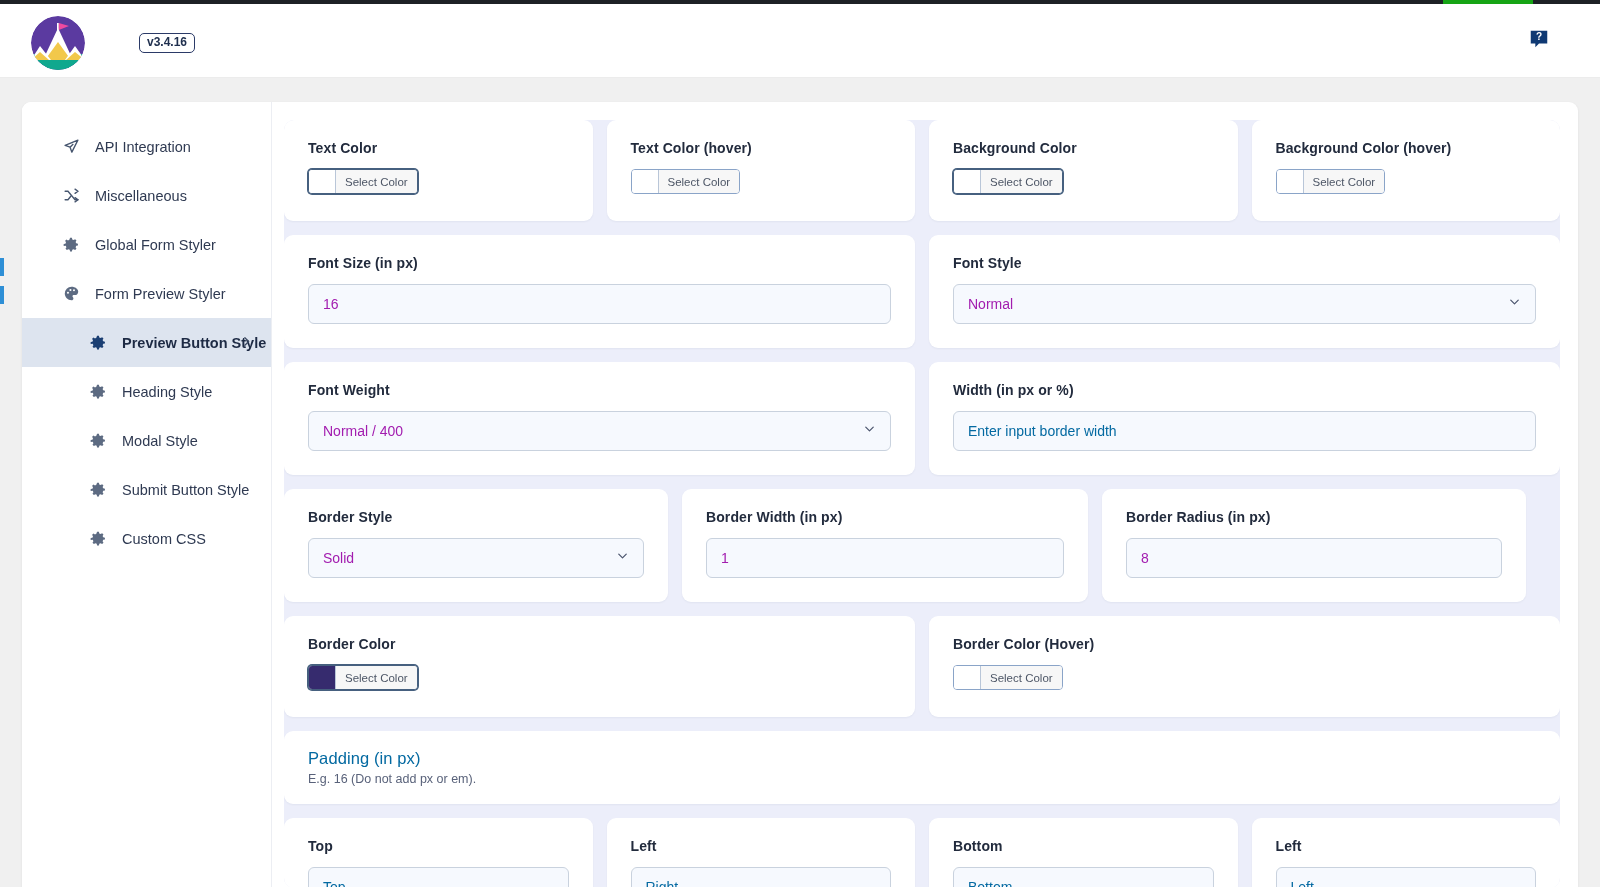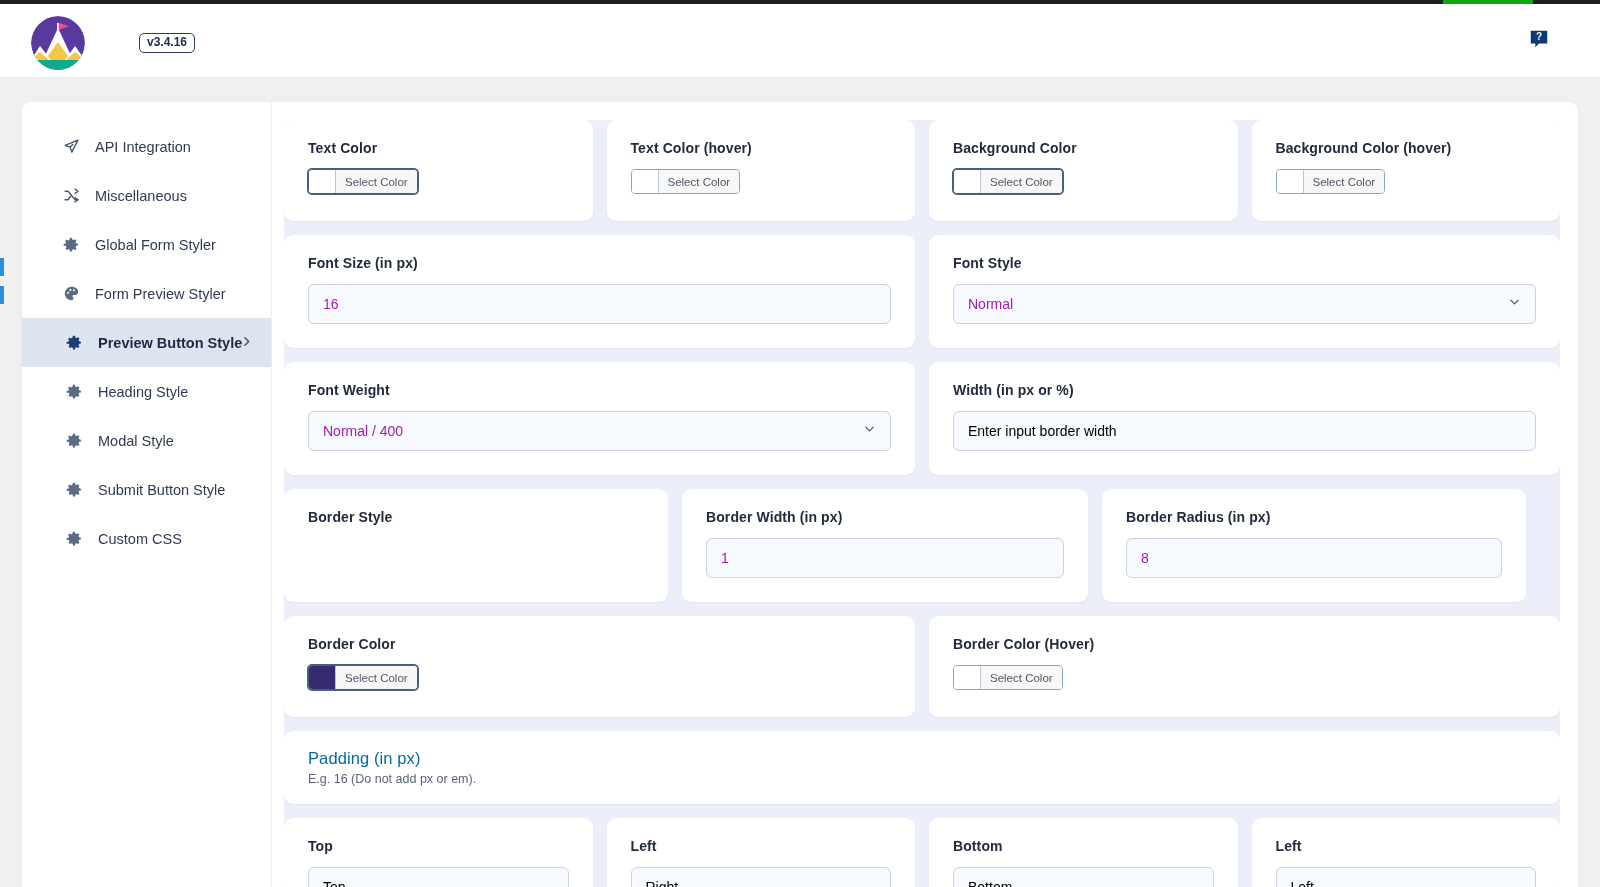--- a/index.html
+++ b/index.html
@@ -92,21 +92,21 @@
     font-size: 14.5px;
     cursor: pointer;
     position: relative;
   }
   .nav-item .nav-ico {
     width: 22px; flex: 0 0 22px;
     display: flex; align-items: center; justify-content: flex-start;
     color: #5d6b82;
     margin-right: 10px;
   }
-  .nav-item.sub { padding-left: 44px; }
+  .nav-item.sub { padding-left: 68px; }
   .nav-item.active {
     background: #dde4ef;
     font-weight: bold;
     color: #1d2a44;
   }
   .nav-item.active::before {
     content: "";
     position: absolute; left: -230px; top: 9px;
     width: 5px; height: 31px;
     background: #17275c;
@@ -192,21 +192,21 @@
     border: 1px solid #c9d2de;
     border-radius: 6px;
     padding: 0 14px;
     font-size: 14px;
     color: #a21caf;
     font-family: "Liberation Sans", sans-serif;
     outline: none;
     display: flex;
     align-items: center;
   }
-  .field.placeholder { color: #000000; }
+  .field.placeholder { color: #0369a1; }
   .select-wrap { position: relative; width: 100%; }
   .select-wrap .chev {
     position: absolute;
     right: 14px; top: 50%;
     transform: translateY(-50%);
     pointer-events: none;
     color: #5a6377;
   }
   .select-wrap .field { padding-right: 36px; }
 
@@ -431,20 +431,28 @@
           </div>
           <div class="card">
             <div class="card-label">Width (in px or %)</div>
             <div class="field placeholder">Enter input border width</div>
           </div>
         </div>
 
         <div class="row">
           <div class="card w-sm">
             <div class="card-label">Border Style</div>
+            <div class="select-wrap">
+              <div class="field">Solid</div>
+              <span class="chev">
+                <svg width="15" height="15" viewBox="0 0 24 24" fill="none" stroke="#4e5870" stroke-width="2" stroke-linecap="round" stroke-linejoin="round">
+                    <path d="M6 9l6 6 6-6"></path>
+                  </svg>
+              </span>
+            </div>
           </div>
           <div class="card w-md">
             <div class="card-label">Border Width (in px)</div>
             <div class="field">1</div>
           </div>
           <div class="card w-lg">
             <div class="card-label">Border Radius (in px)</div>
             <div class="field">8</div>
           </div>
         </div>

